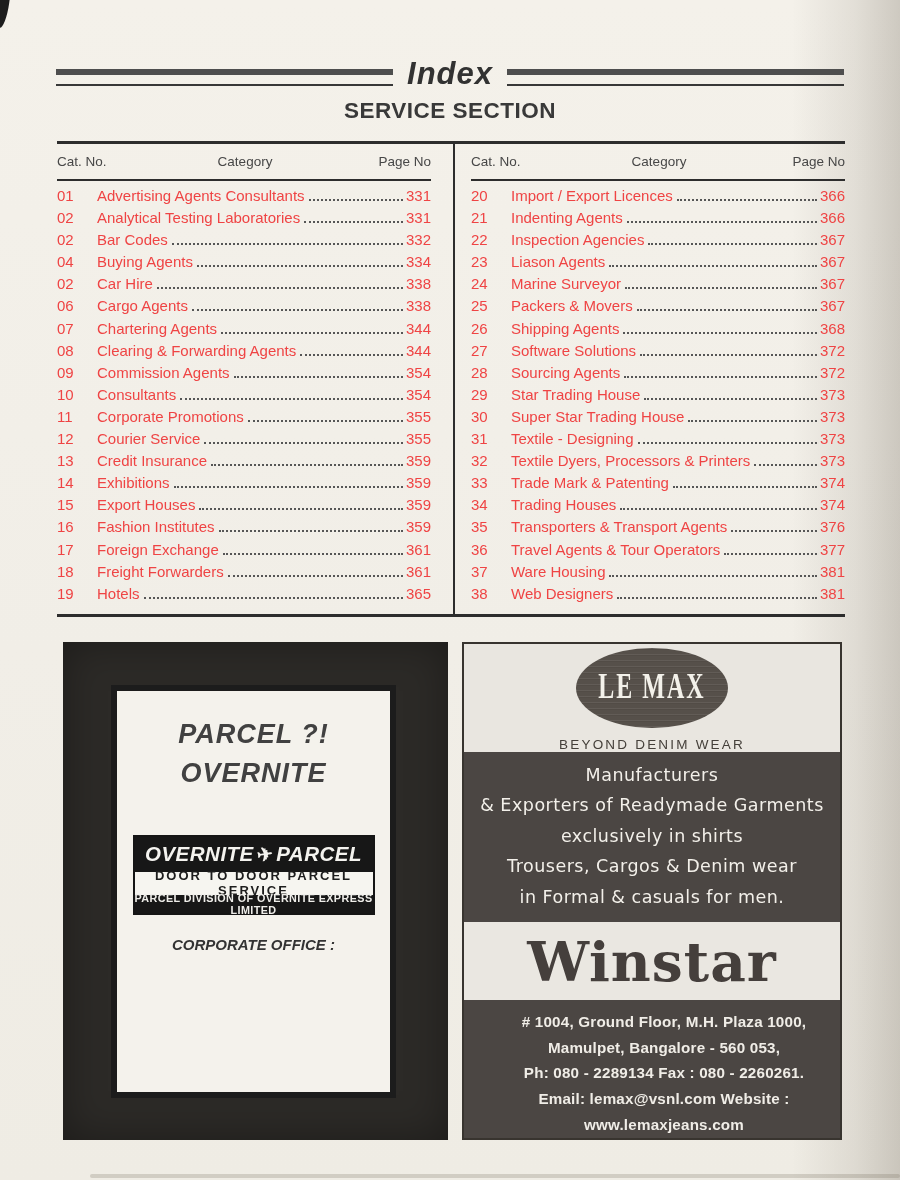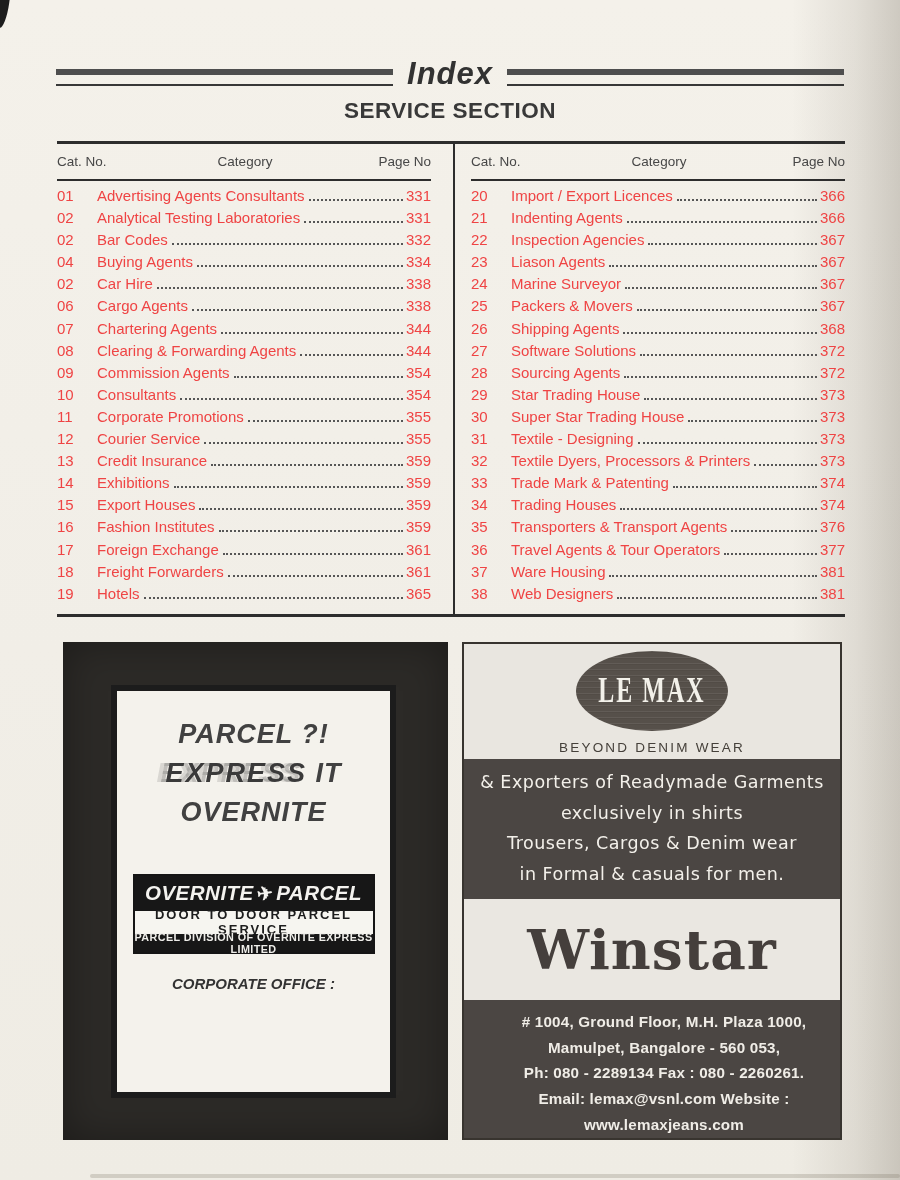--- a/index.html
+++ b/index.html
@@ -365,21 +365,20 @@
       </div>
   </div>
 </div>
 
 <div class="ads">
 
   <div class="ad-overnite">
     <div class="panel-outer">
       <div class="panel-inner">
         <div class="ov-headline">PARCEL ?!</div>
-        <div class="ov-headline"><span class="ov-express">EXPRESS</span><span> IT</span></div>
         <div class="ov-headline">OVERNITE</div>
 
         <div class="logo-block">
           <div class="logo-top">
             <span>OVERNITE</span>
             <span class="plane-icon">✈</span>
             <span>PARCEL</span>
           </div>
           <div class="logo-mid">DOOR TO DOOR PARCEL SERVICE</div>
           <div class="logo-bot">PARCEL DIVISION OF OVERNITE EXPRESS LIMITED</div>
@@ -393,20 +392,21 @@
   </div>
 
   <div class="ad-lemax">
     <div class="lemax-top">
       <div class="lemax-oval">
         <span class="lemax-logo-text">LE MAX</span>
       </div>
       <div class="lemax-sub">BEYOND DENIM WEAR</div>
     </div>
     <div class="lemax-band band-desc" id="lemax-desc">
+        <div class="lemax-line">Manufacturers</div>
         <div class="lemax-line">&amp; Exporters of Readymade Garments</div>
         <div class="lemax-line">exclusively in shirts</div>
         <div class="lemax-line">Trousers, Cargos &amp; Denim wear</div>
         <div class="lemax-line">in Formal &amp; casuals for men.</div>
       </div>
     <div class="lemax-winstar">
       <span class="winstar-text">Winstar</span>
     </div>
     <div class="lemax-band band-address" id="lemax-address">
         <div class="lemax-addr-line"># 1004, Ground Floor, M.H. Plaza 1000,</div>

